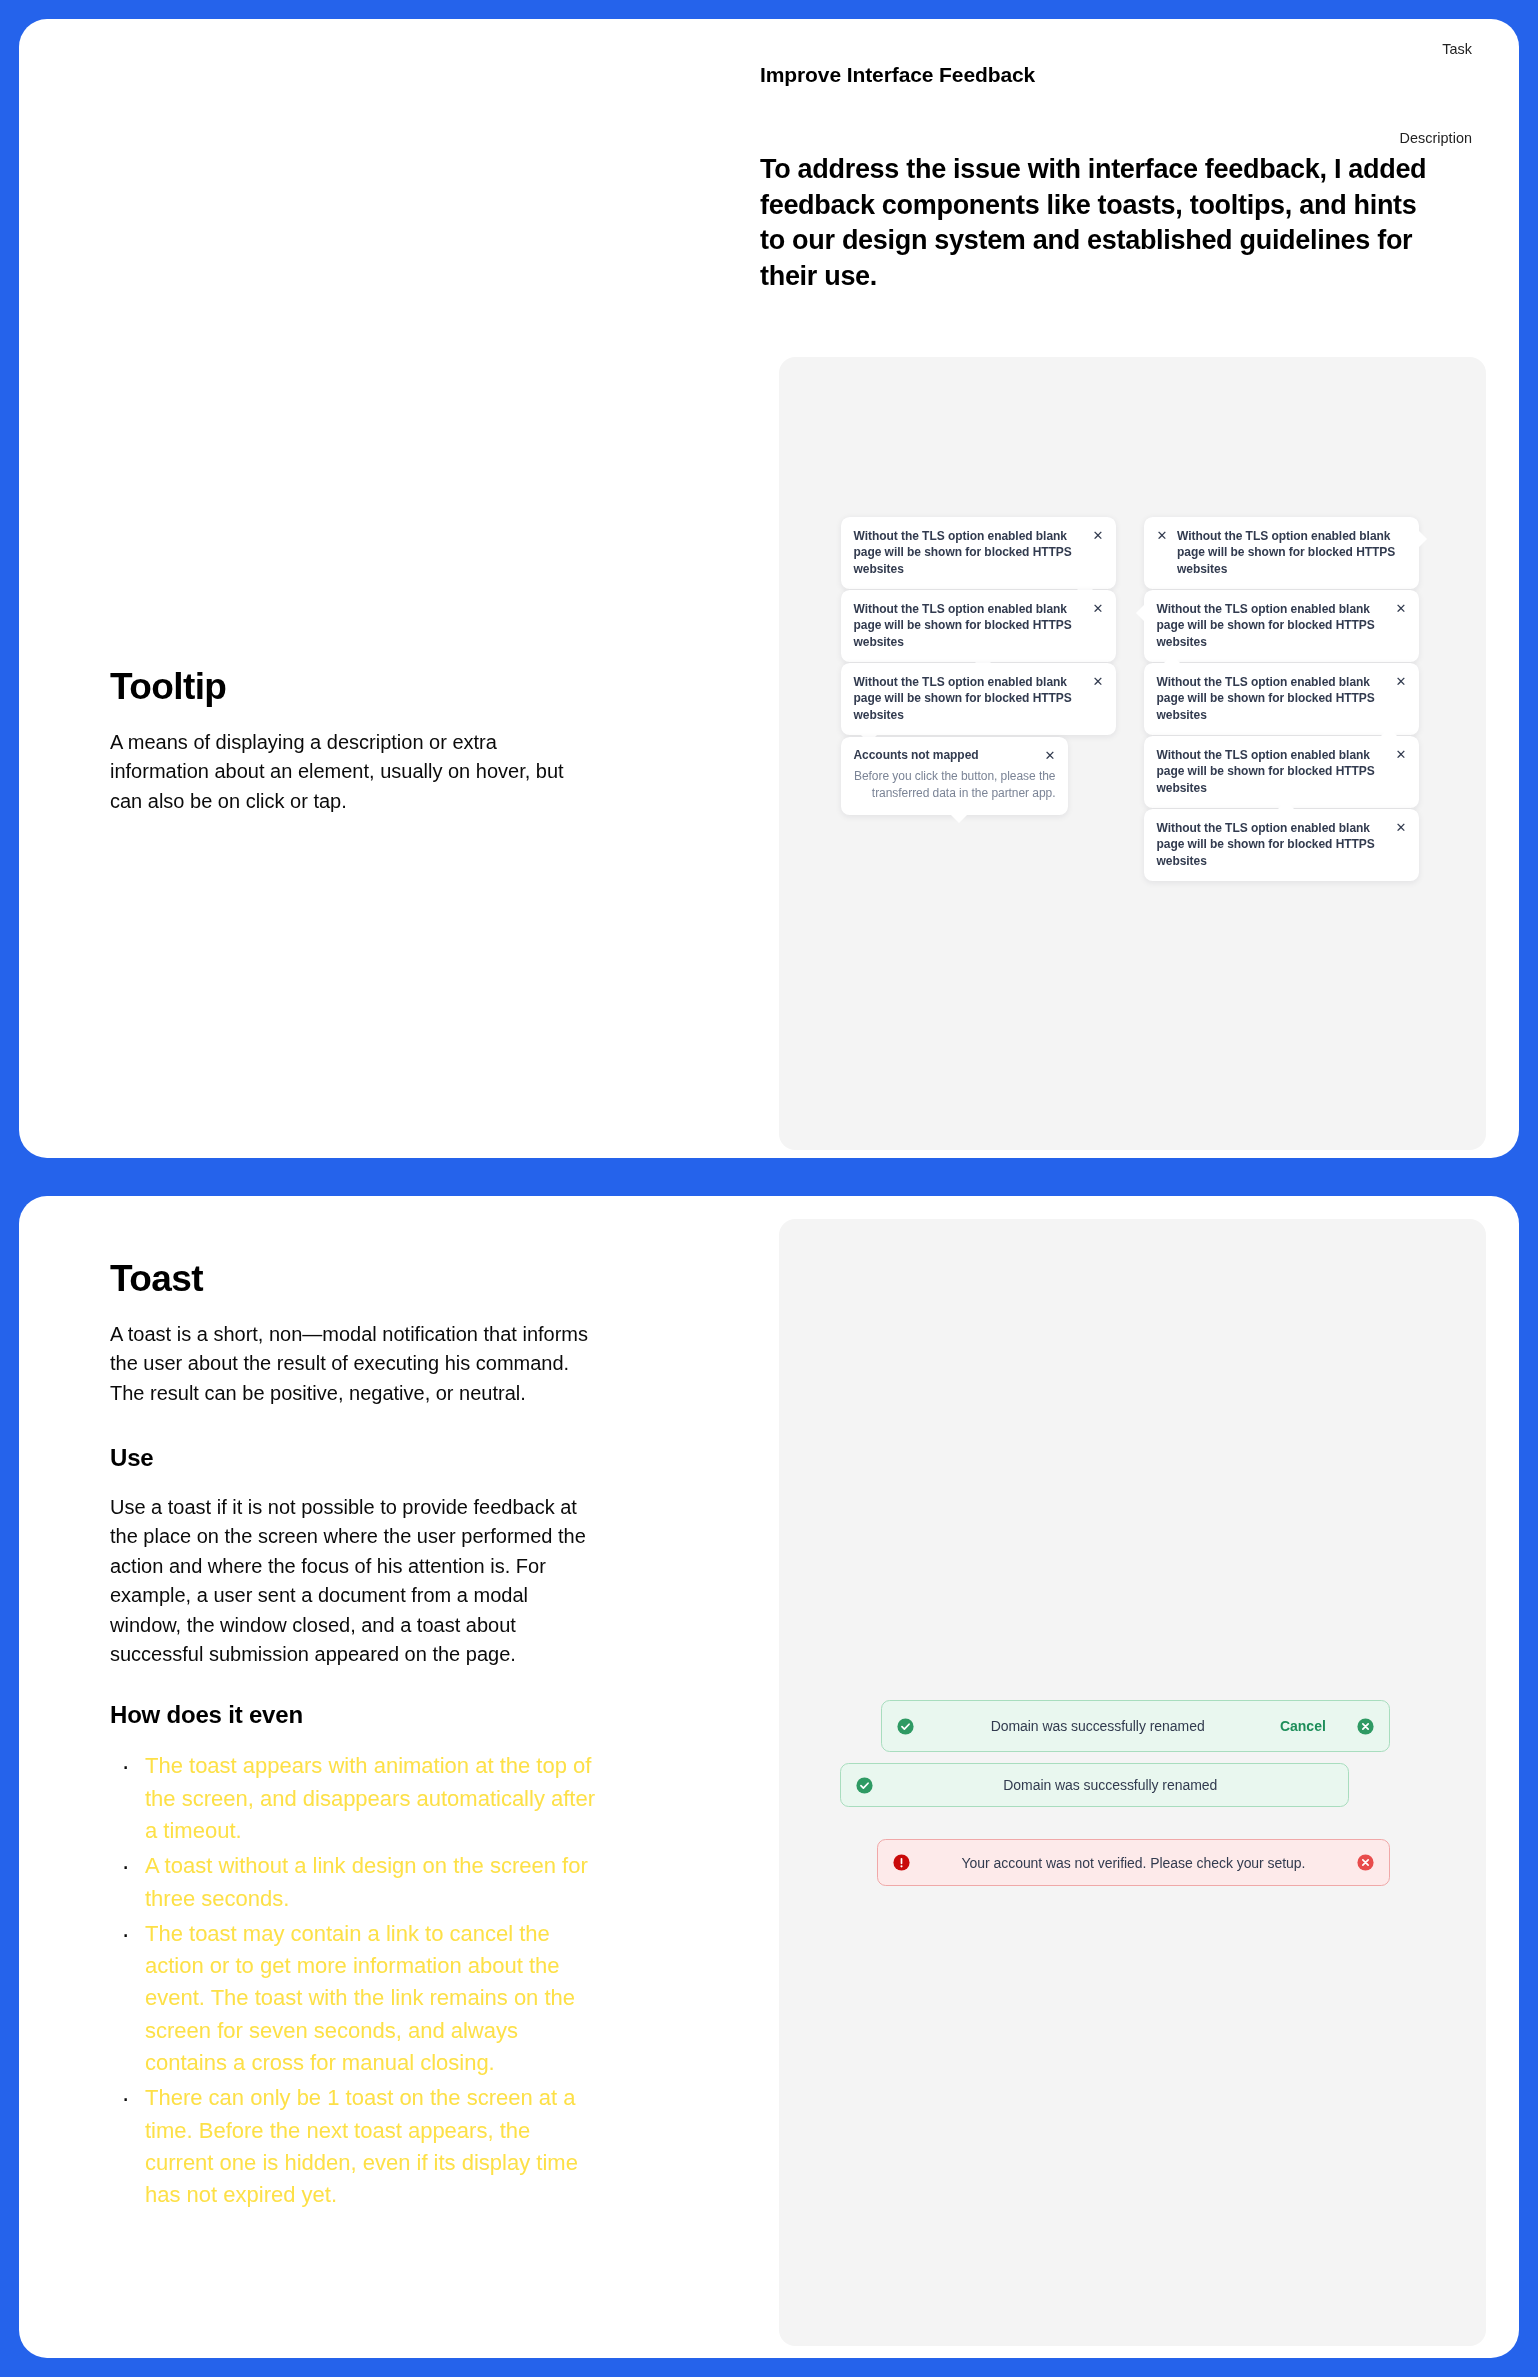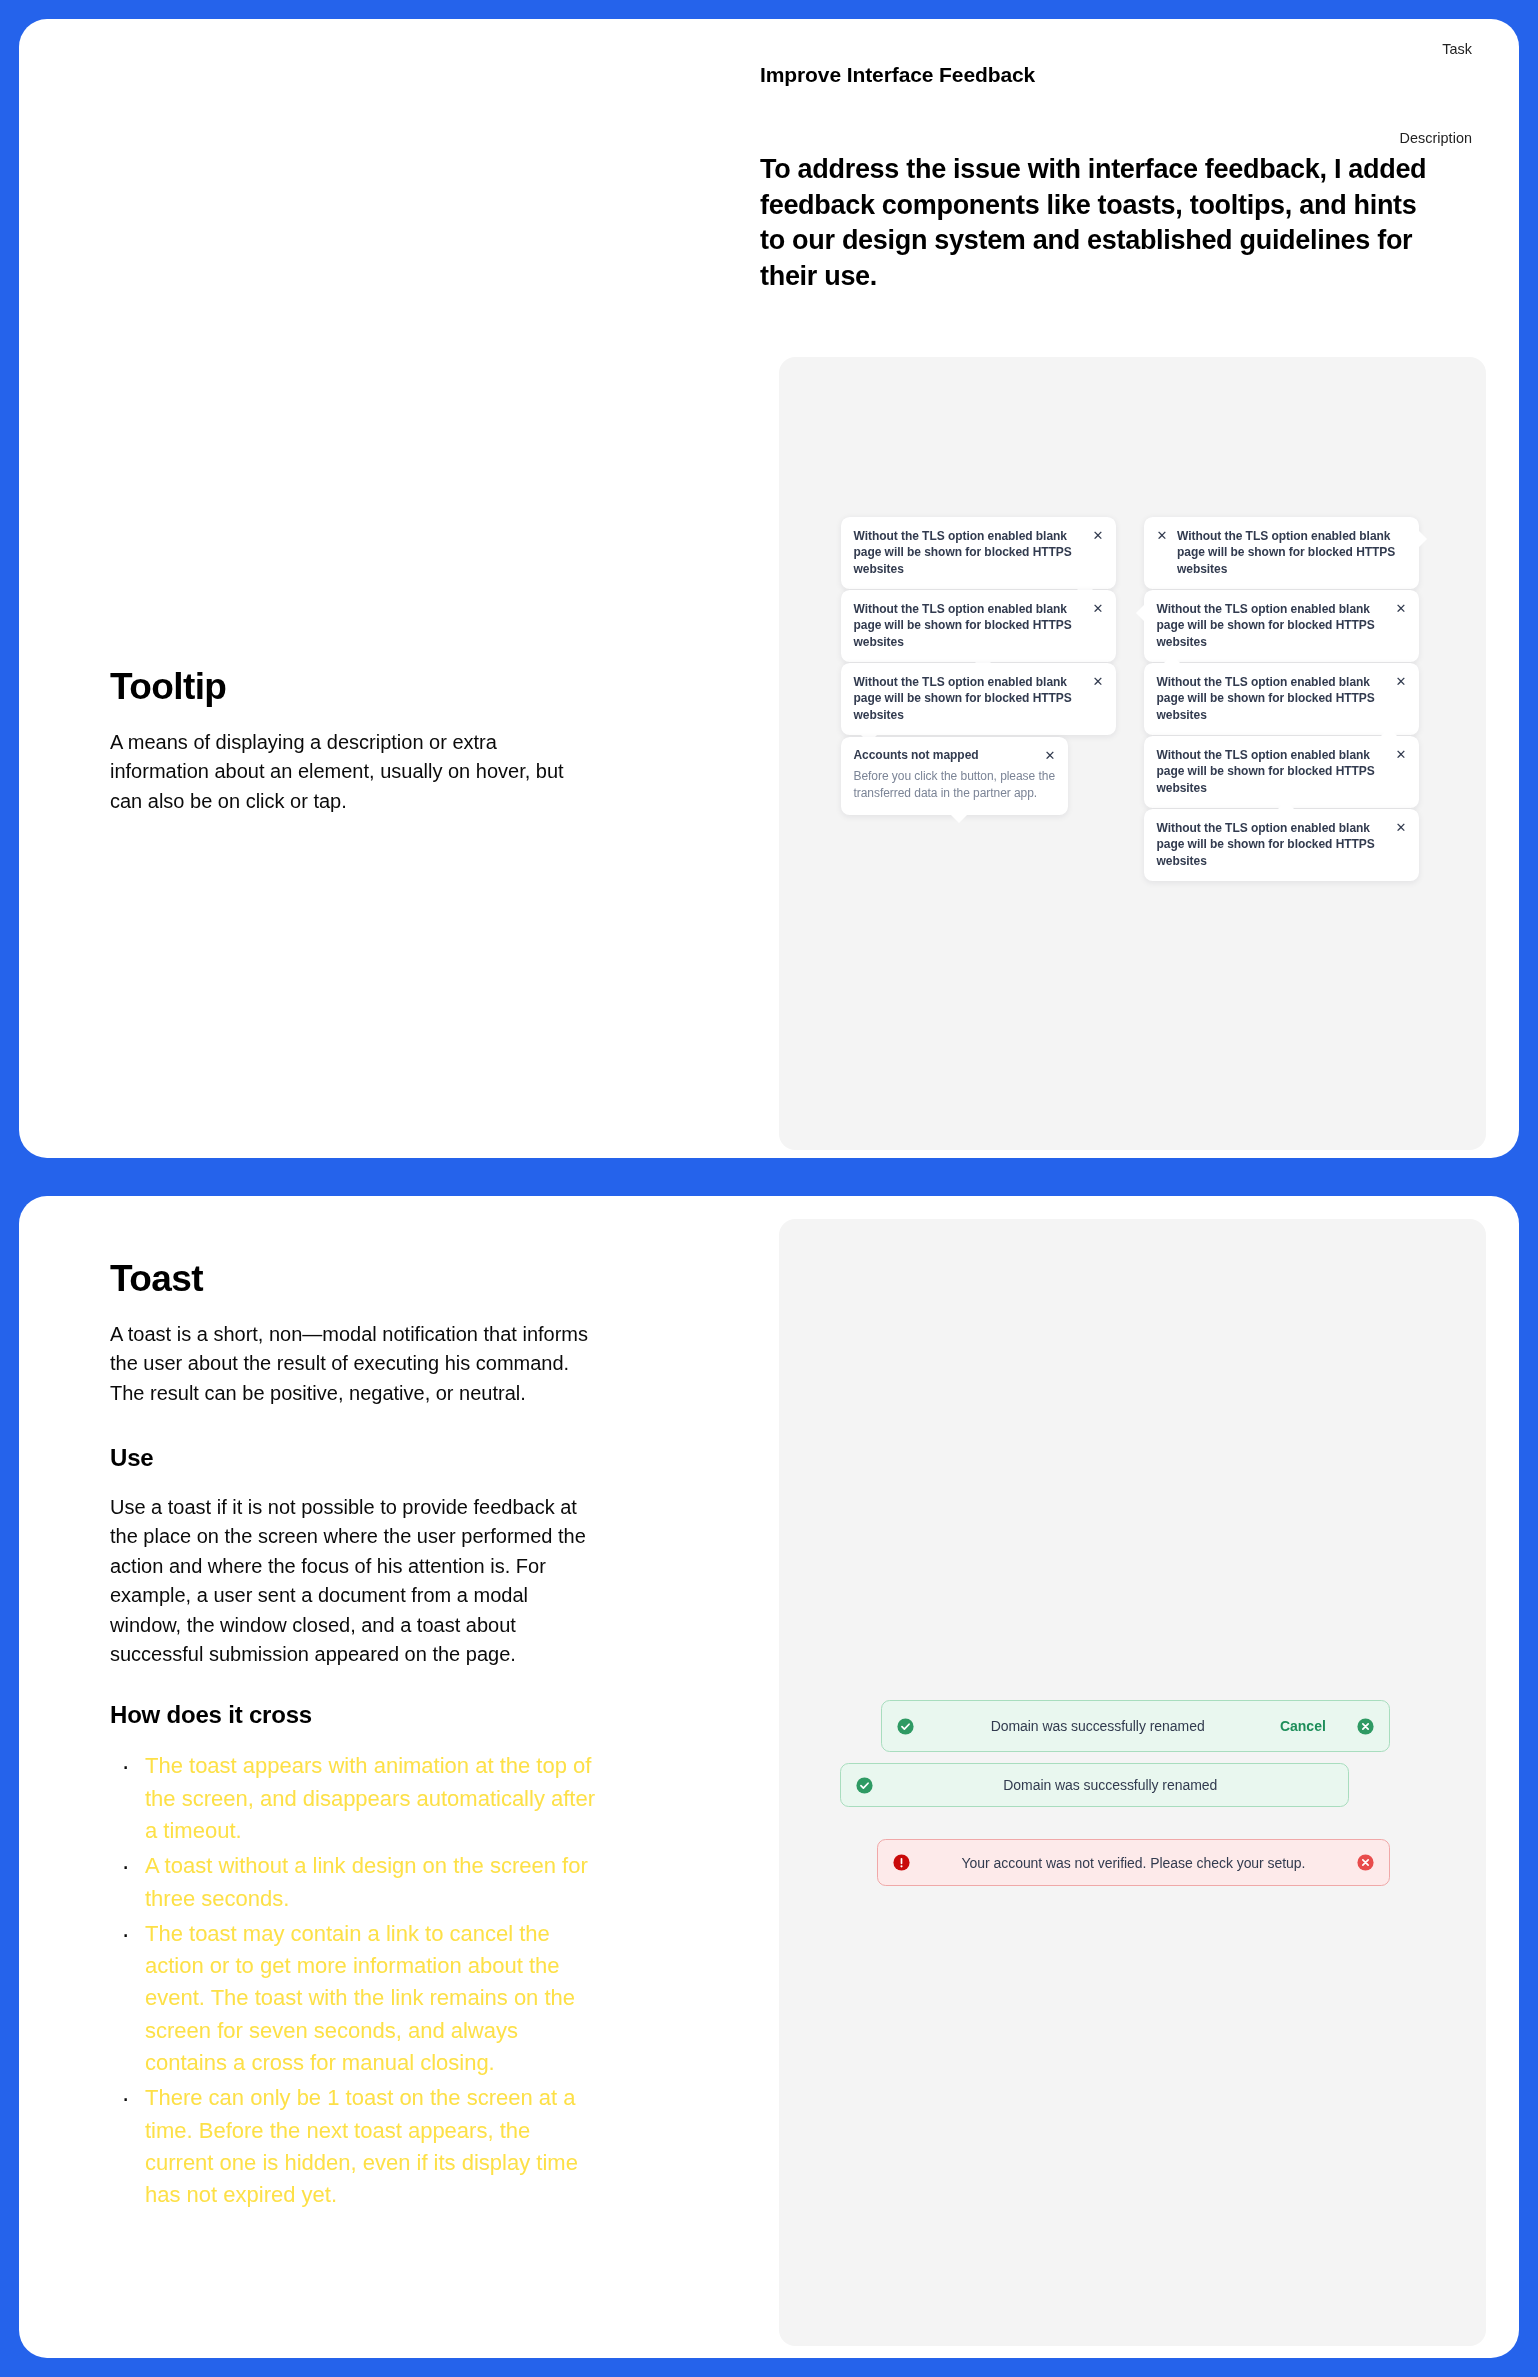--- a/index.html
+++ b/index.html
@@ -250,21 +250,21 @@
       <span class="tt-close">✕</span>
       <span class="tail tail-down" style="left:134px;"></span>
     </div>
 
     <div class="tt" style="left:62px; top:306px; width:275px;">
       <span class="tt-text">Without the TLS option enabled blank page will be shown for blocked HTTPS websites</span>
       <span class="tt-close">✕</span>
       <span class="tail tail-down" style="left:20px;"></span>
     </div>
 
-    <div class="tt tt-hint" style="left:62px; top:380px; width:227px;">
+    <div class="tt tt-hint" style="left:62px; top:380px; width:227px;text-align:right;">
       <div class="hint-row">
         <span class="hint-title">Accounts not mapped</span>
         <span class="tt-close">✕</span>
       </div>
       <div class="hint-body">Before you click the button, please the transferred data in the partner app.</div>
       <span class="tail tail-down" style="left:110px;"></span>
     </div>
 
     <div class="tt lead" style="left:365px; top:160px; width:275px;">
       <span class="tt-text">Without the TLS option enabled blank page will be shown for blocked HTTPS websites</span>
@@ -300,21 +300,21 @@
 
   <div class="card" id="card-toast"></div>
 
   <div class="lcol" id="lcol-toast">
     <div class="sec-title">Toast</div>
     <div class="sec-body">A toast is a short, non—modal notification that informs the user about the result of executing his command. The result can be positive, negative, or neutral.</div>
 
     <div class="sub-title">Use</div>
     <div class="sec-body">Use a toast if it is not possible to provide feedback at the place on the screen where the user performed the action and where the focus of his attention is. For example, a user sent a document from a modal window, the window closed, and a toast about successful submission appeared on the page.</div>
 
-    <div class="sub-title tight">How does it cross</div>
+    <div class="sub-title tight">How does it even</div>
     <ul class="howlist">
       <li>The toast appears with animation at the top of the screen, and disappears automatically after a timeout.</li>
       <li>A toast without a link design on the screen for three seconds.</li>
       <li>The toast may contain a link to cancel the action or to get more information about the event. The toast with the link remains on the screen for seven seconds, and always contains a cross for manual closing.</li>
       <li>There can only be 1 toast on the screen at a time. Before the next toast appears, the current one is hidden, even if its display time has not expired yet.</li>
     </ul>
   </div>
 
   <div class="panel" id="panel-toast">
 

